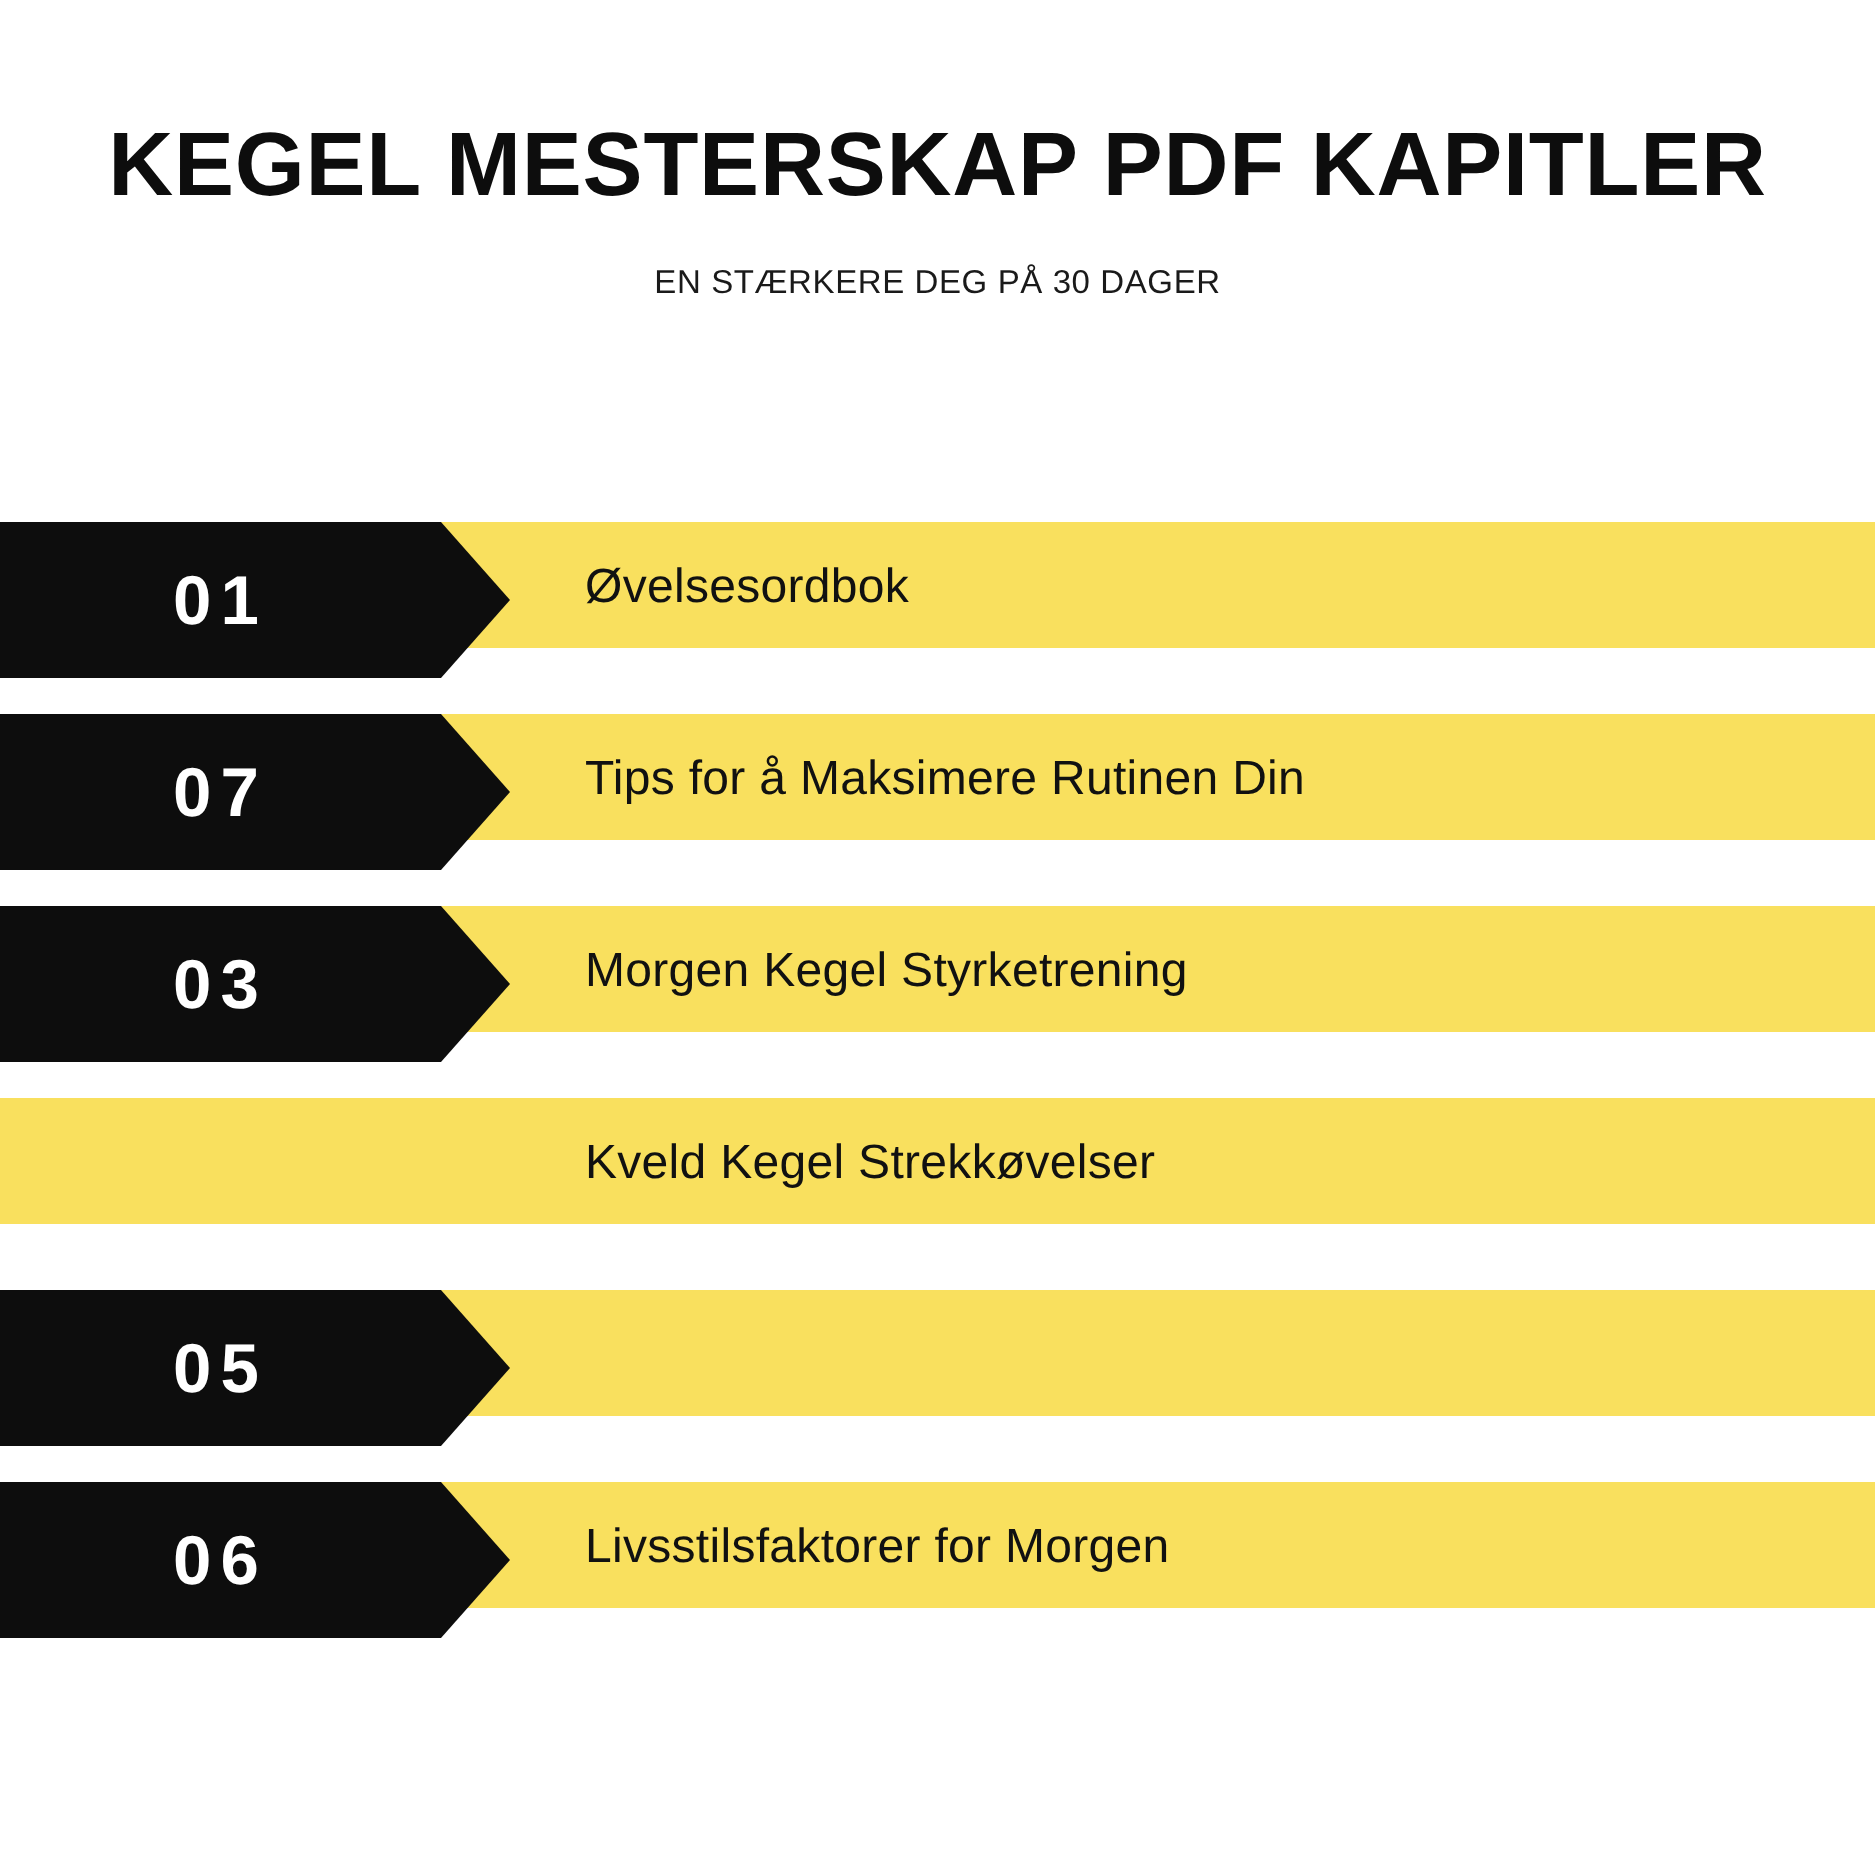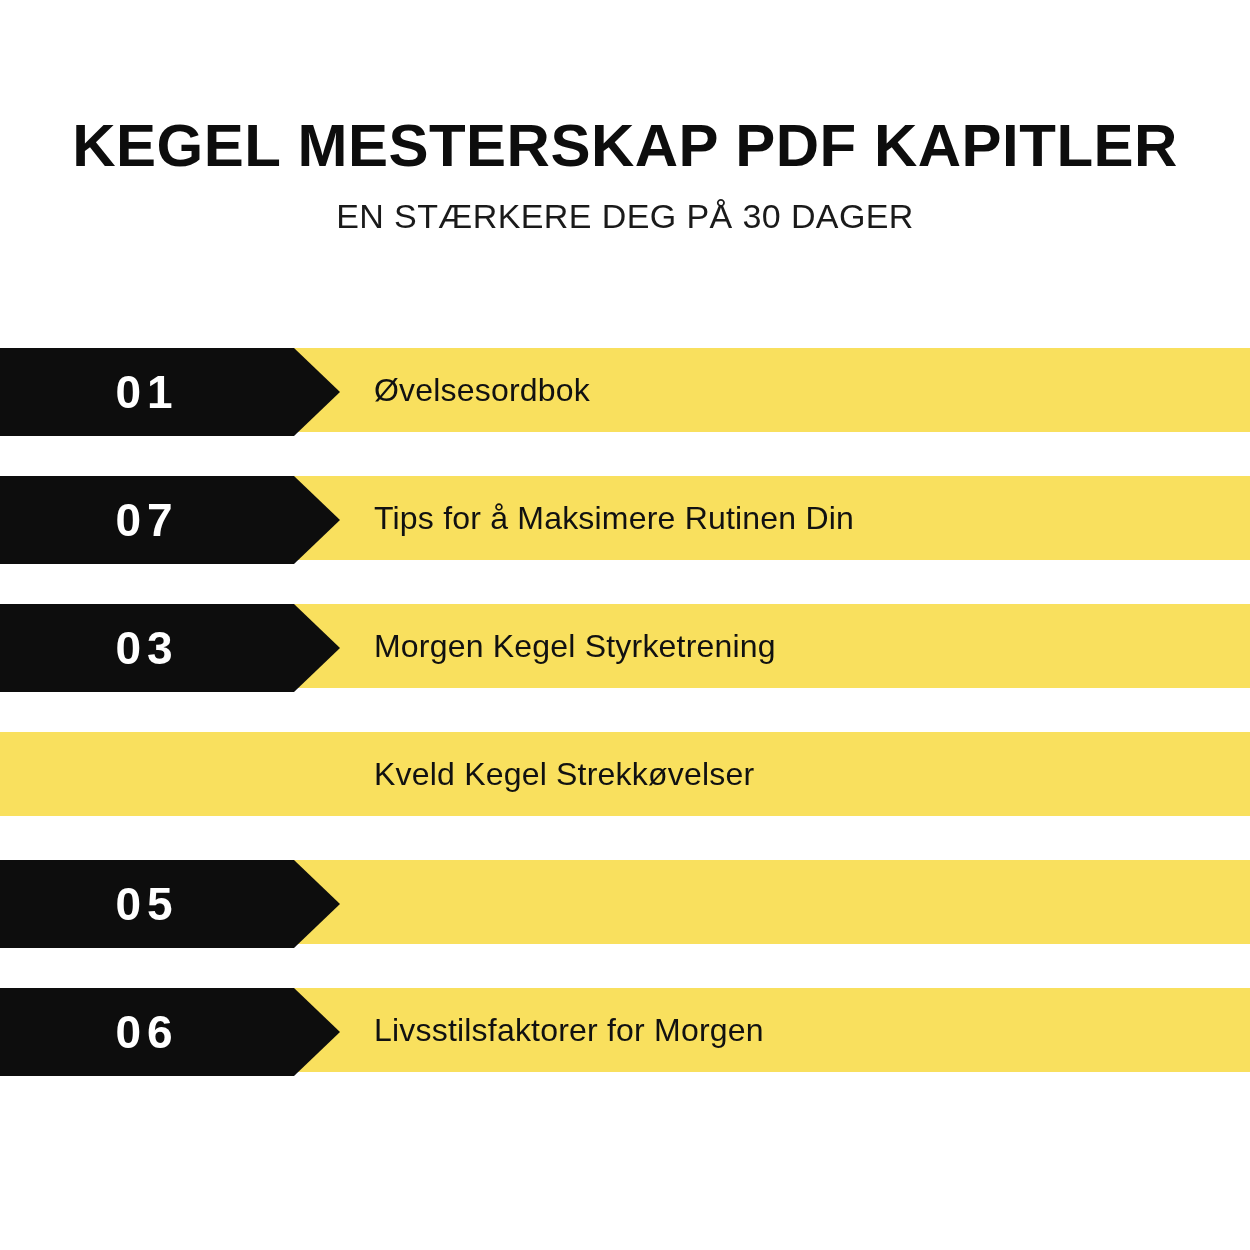--- a/index.html
+++ b/index.html
@@ -13,37 +13,37 @@
     font-family: "Liberation Sans", sans-serif;
     overflow: hidden;
   }
   .page {
     position: relative;
     width: 1250px;
     height: 1250px;
     box-sizing: border-box;
   }
   .header {
-    padding-top: 114px;
+    padding-top: 78px;
     text-align: center;
   }
   .title {
     font-size: 60px;
     font-weight: bold;
     letter-spacing: 0.5px;
     color: #0d0d0d;
     line-height: 1.05;
     margin: 0;
     white-space: nowrap;
   }
   .subtitle {
-    font-size: 34px;
+    font-size: 22px;
     font-weight: normal;
     color: #1a1a1a;
-    margin: 20px 0 0 0;
+    margin: 34px 0 0 0;
     letter-spacing: 0.4px;
   }
   .chapters {
     position: absolute;
     top: 348px;
     left: 0;
     width: 1250px;
   }
   .row {
     position: relative;
@@ -56,40 +56,40 @@
     left: 0;
     top: 0;
     height: 84px;
     width: 1250px;
     background: #f9e05e;
   }
   .row-num-block {
     position: absolute;
     left: 0;
     top: 0;
-    height: 88px;
+    height: 104px;
     width: 340px;
     background: #0d0d0d;
     clip-path: polygon(0 0, 294px 0, 340px 50%, 294px 100%, 0 100%);
     display: flex;
     align-items: center;
     justify-content: center;
     box-sizing: border-box;
     padding-right: 46px;
   }
   .row-num {
     color: #ffffff;
     font-size: 46px;
     font-weight: bold;
     letter-spacing: 6px;
     line-height: 1;
   }
   .row-label {
     position: absolute;
-    left: 374px;
+    left: 390px;
     top: 0;
     height: 84px;
     display: flex;
     align-items: center;
     font-size: 32px;
     color: #111111;
     letter-spacing: 0.2px;
     white-space: nowrap;
   }
 </style>

